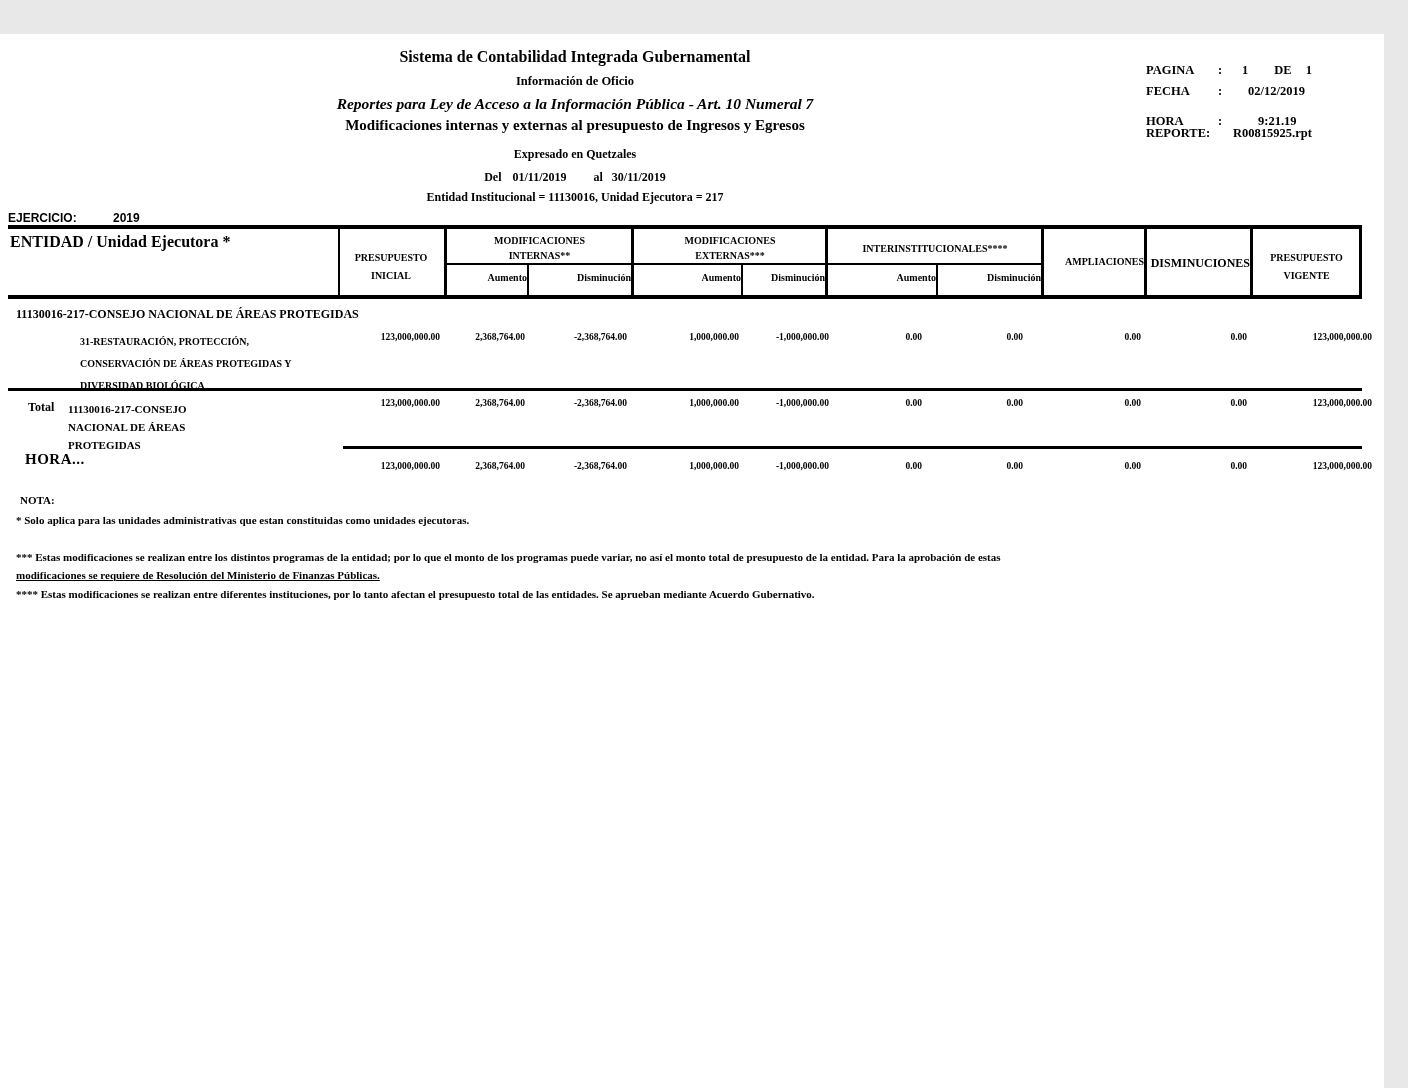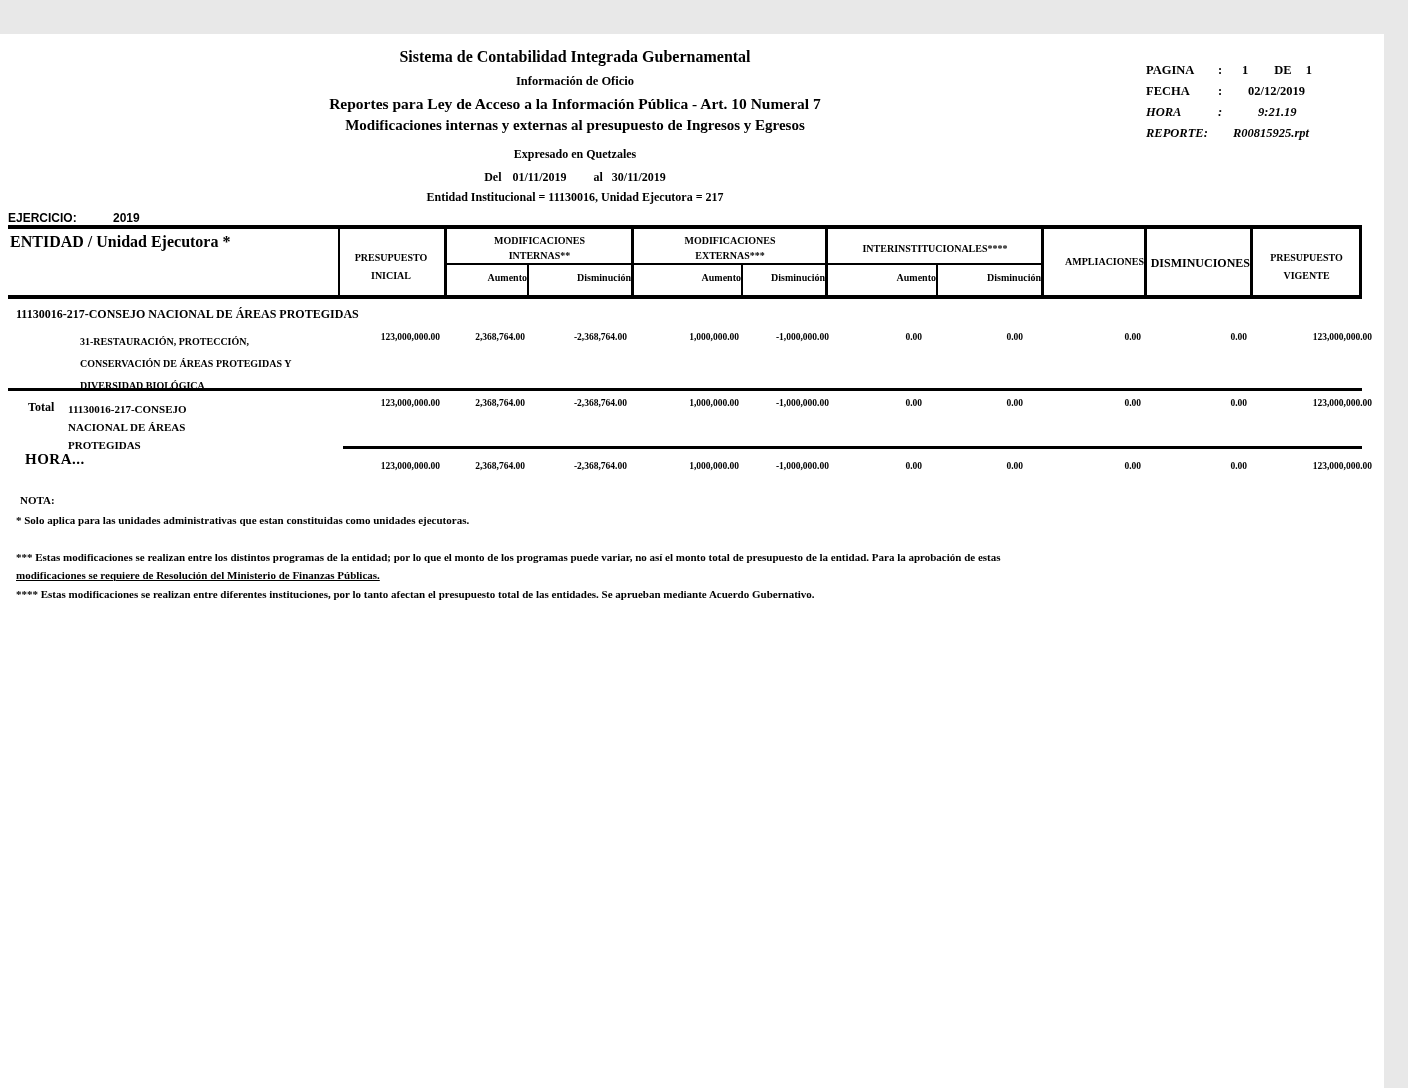--- a/index.html
+++ b/index.html
@@ -11,21 +11,21 @@
     color:#000000;
     font-family:"Liberation Serif","DejaVu Serif",serif;
     font-weight:bold;
     overflow:hidden;
     margin-top:34px;
   }
   .abs { position:absolute; }
   .titleblock { left:0; width:1150px; text-align:center; }
   .t1 { font-size:16px; }
   .t2 { font-size:12.5px; }
-  .t3 { font-size:15.5px; }
+  .t3 { font-size:15.5px;font-style:italic; }
   .t4 { font-size:15px; }
   .t5 { font-size:12px; }
   .meta-row { position:absolute; left:1146px; font-size:12.5px; white-space:nowrap; }
   .m-label { display:inline-block; width:72px; }
   .m-colon { display:inline-block; width:22px; }
   .ej { font-family:"Liberation Sans","DejaVu Sans",sans-serif; font-size:12px; font-weight:bold; }
   .hline { position:absolute; background:#000; }
   .vline { position:absolute; background:#000; width:2px; }
   .hdr-sm { font-size:10px; text-align:center; line-height:15px; }
   .hdr-sub { font-size:10px; text-align:right; }
@@ -56,24 +56,24 @@
     <span style="margin-left:6px;text-align:center;">30/11/2019</span>
   </div>
   <div class="abs titleblock t5" style="top:156px;">Entidad Institucional = 11130016, Unidad Ejecutora = 217</div>
 
   <div class="meta-row" style="top:29px;">
     <span class="m-label">PAGINA</span><span class="m-colon">:</span><span style="margin-left:2px;">1</span><span style="margin-left:26px;">DE</span><span style="margin-left:14px;">1</span>
   </div>
   <div class="meta-row" style="top:50px;">
     <span class="m-label">FECHA</span><span class="m-colon">:</span><span style="margin-left:8px;">02/12/2019</span>
   </div>
-  <div class="meta-row" style="top:71px;font-style:italic;">
+  <div class="meta-row" style="top:80px;">
     <span class="m-label">HORA</span><span class="m-colon">:</span><span style="margin-left:18px;">9:21.19</span>
   </div>
-  <div class="meta-row" style="top:92px;font-style:italic;">
+  <div class="meta-row" style="top:92px;">
     <span class="m-label" style="width:78px;">REPORTE:</span><span style="margin-left:9px;">R00815925.rpt</span>
   </div>
 
   <div class="abs ej" style="left:8px; top:177px;">EJERCICIO:</div>
   <div class="abs ej" style="left:113px; top:177px;">2019</div>
 
   <div class="hline" style="left:8px; top:191px; width:1354px; height:4px;"></div>
   <div class="hline" style="left:8px; top:261px; width:1354px; height:4px;"></div>
   <div class="hline" style="left:8px; top:354px; width:1354px; height:3px;"></div>
   <div class="hline" style="left:343px; top:412px; width:1019px; height:3px;"></div>

